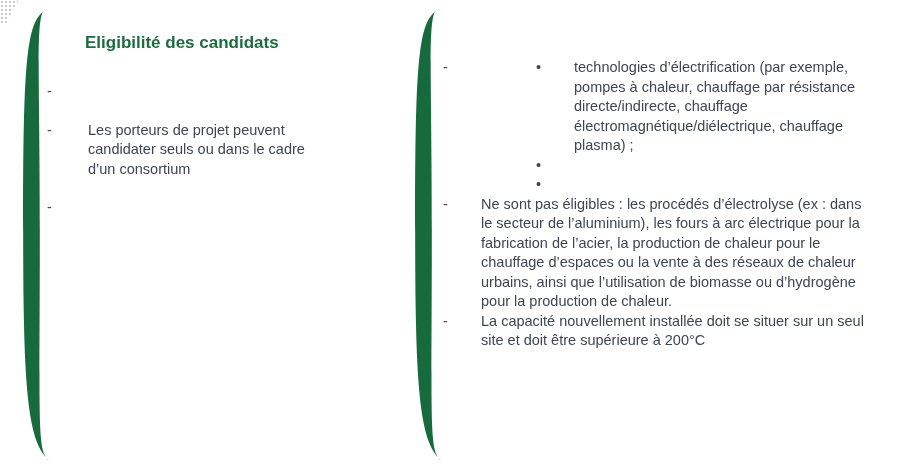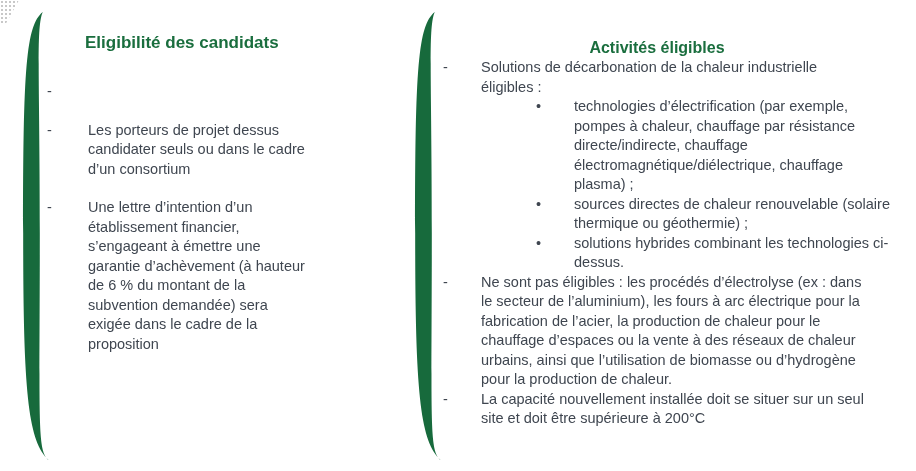--- a/index.html
+++ b/index.html
@@ -109,66 +109,49 @@
 
   <div class="panel-title left">Eligibilité des candidats</div>
 
   <div class="list left">
     <div class="item">
       <span class="marker">-</span>
     </div>
     <div class="item">
       <span class="marker">-</span>
       <div class="item-col">
-        <div class="item-text">Les porteurs de projet dessus
+        <div class="item-text">Les porteurs de projet peuvent
 candidater seuls ou dans le cadre
 d’un consortium</div>
       </div>
     </div>
     <div class="item">
       <span class="marker">-</span>
-      <div class="item-col">
-        <div class="item-text">Une lettre d’intention d’un
-établissement financier,
-s’engageant à émettre une
-garantie d’achèvement (à hauteur
-de 6 % du montant de la
-subvention demandée) sera
-exigée dans le cadre de la
-proposition</div>
-      </div>
     </div>
   </div>
 
-  <div class="panel-title right">Activités éligibles</div>
 
   <div class="list right">
     <div class="item">
       <span class="marker">-</span>
       <div class="item-col">
-        <div class="item-text">Solutions de décarbonation de la chaleur industrielle
-éligibles :</div>
         <div class="sub-list">
           <div class="sub-item">
             <span class="marker">•</span>
             <div class="item-text">technologies d’électrification (par exemple,
 pompes à chaleur, chauffage par résistance
 directe/indirecte, chauffage
 électromagnétique/diélectrique, chauffage
 plasma) ;</div>
           </div>
           <div class="sub-item">
             <span class="marker">•</span>
-            <div class="item-text">sources directes de chaleur renouvelable (solaire
-thermique ou géothermie) ;</div>
           </div>
           <div class="sub-item">
             <span class="marker">•</span>
-            <div class="item-text">solutions hybrides combinant les technologies ci-
-dessus.</div>
           </div>
         </div>
       </div>
     </div>
     <div class="item">
       <span class="marker">-</span>
       <div class="item-col">
         <div class="item-text">Ne sont pas éligibles : les procédés d’électrolyse (ex : dans
 le secteur de l’aluminium), les fours à arc électrique pour la
 fabrication de l’acier, la production de chaleur pour le

